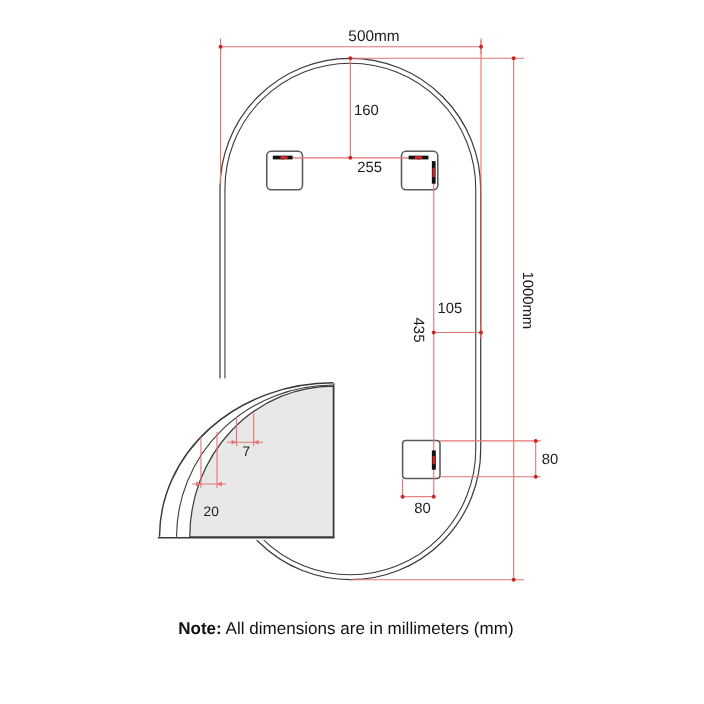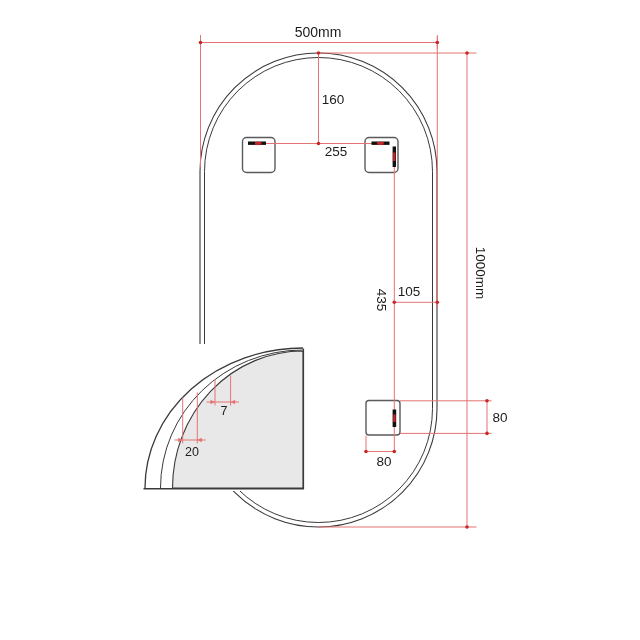--- a/index.html
+++ b/index.html
@@ -5,21 +5,21 @@
   html,body{margin:0;padding:0;background:#fff;}
   .canvas{
     position:relative;width:640px;height:640px;background:#ffffff;
     font-family:"Liberation Sans", sans-serif;overflow:hidden;
   }
   .drawing-svg{position:absolute;left:0;top:0;}
   .lbl{
     position:absolute;transform:translate(-50%,-50%);
     font-size:13.5px;color:#1c1c1c;white-space:nowrap;line-height:1;
   }
-  .lbl.big{font-size:14px;}
+  .lbl.big{font-size:14px;margin-left:22px;}
   .lbl.small{font-size:12.5px;}
   .lbl.rot{transform:translate(-50%,-50%) rotate(90deg);}
   .note{
     position:absolute;left:162px;top:563px;font-size:15.5px;color:#111;
     white-space:nowrap;line-height:1.2;
   }
   .note .bold{font-weight:bold;}
 </style>
 </head>
 <body>
@@ -140,26 +140,29 @@
   </svg>
 
   <div class="lbl big" style="left:318px;top:32px">500mm</div>
 
   <div class="lbl" style="left:333px;top:100px">160</div>
 
   <div class="lbl" style="left:336px;top:152px">255</div>
 
   <div class="lbl rot" style="left:381px;top:300px">435</div>
 
-  <div class="lbl" style="left:409px;top:292px">105</div>
+  <div class="lbl" style="left:409px;top:280px">105</div>
 
   <div class="lbl rot" style="left:480px;top:273px">1000mm</div>
 
   <div class="lbl" style="left:500px;top:418px">80</div>
 
   <div class="lbl" style="left:384px;top:462px">80</div>
 
   <div class="lbl small" style="left:224px;top:411px">7</div>
 
-  <div class="lbl small" style="left:192px;top:452px">20</div>
+  <div class="lbl small" style="left:192px;top:465px">20</div>
 
+  <div class="note">
+    <span class="bold">Note:</span><span> All dimensions are in millimeters (mm)</span>
+  </div>
 
 </div>
 
 </body></html>

